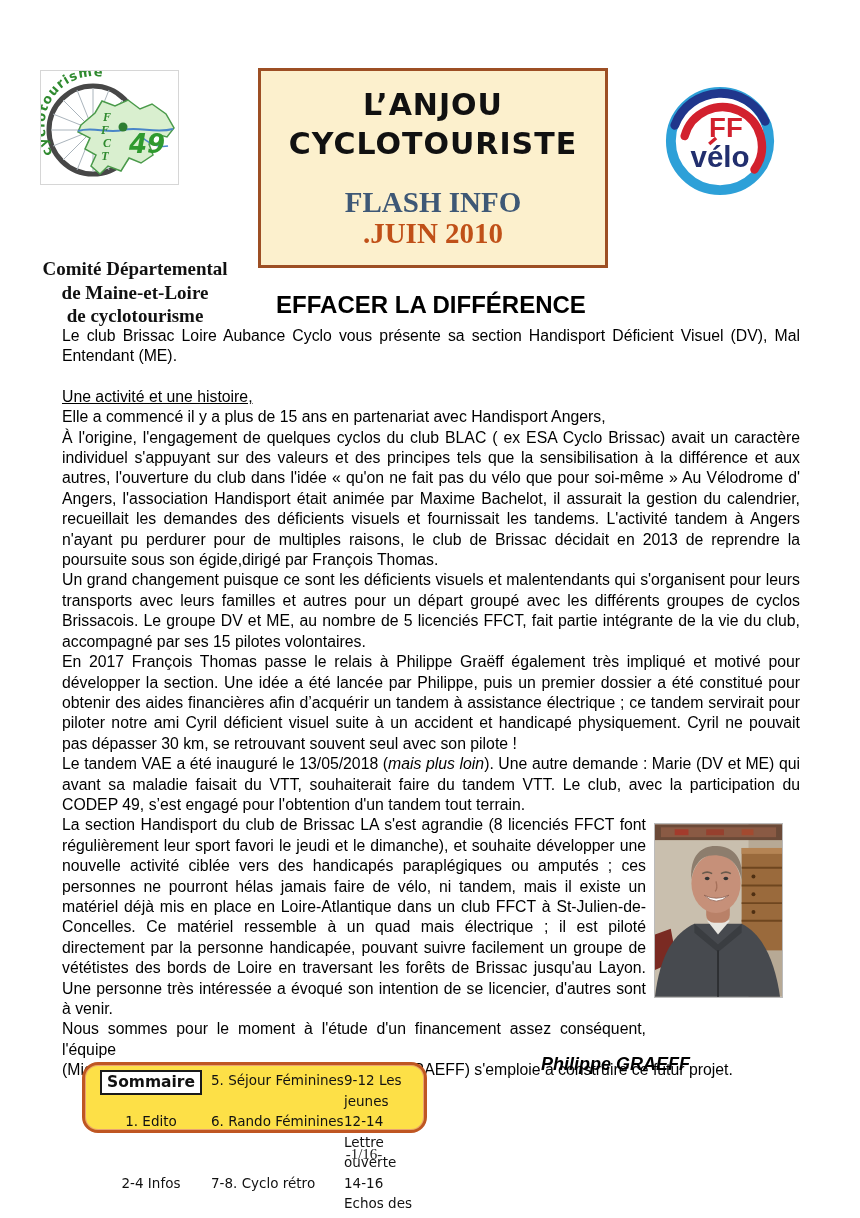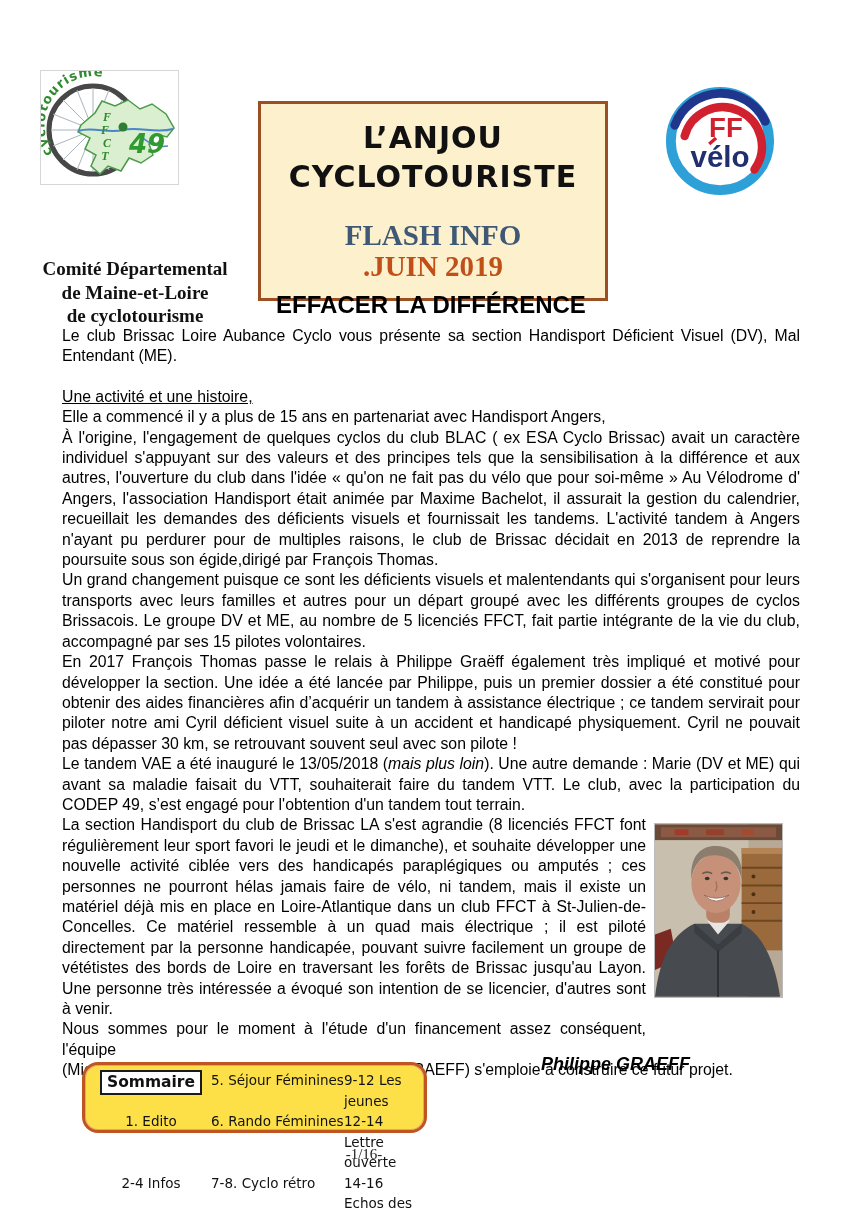--- a/index.html
+++ b/index.html
@@ -5,21 +5,21 @@
   html,body{margin:0;padding:0;background:#ffffff;}
   .page{position:relative;width:860px;height:1218px;background:#ffffff;overflow:hidden;
         font-family:"Liberation Sans",sans-serif;color:#1a1a1a;}
 
   
   .ffct-logo{position:absolute;left:40px;top:70px;width:137px;height:113px;
              background:#ffffff;border:1px solid #d6d6d6;}
   .committee{position:absolute;left:30px;top:221px;width:210px;text-align:center;
              font-family:"Liberation Serif",serif;font-weight:bold;font-size:19px;line-height:23.5px;color:#111;margin-top:36px;}
   .title-box{position:absolute;left:258px;top:68px;width:350px;height:200px;box-sizing:border-box;
-             background:#fcf0cd;border:3px solid #9d4f24;text-align:center;margin-top:33px;}
+             background:#fcf0cd;border:3px solid #9d4f24;text-align:center;}
   .title-line{font-family:"DejaVu Sans",sans-serif;font-weight:bold;font-size:30px;line-height:39px;
               letter-spacing:1px;color:#111;}
   .title-top{padding-top:14px;}
   .flash{margin-top:24px;font-family:"Liberation Serif",serif;font-weight:bold;font-size:29px;line-height:31px;color:#3e5876;}
   .issue{font-family:"Liberation Serif",serif;font-weight:bold;font-size:29px;line-height:31px;color:#c05018;}
   .ffvelo{position:absolute;left:663px;top:82px;width:118px;height:118px;}
 
   
   .main{position:absolute;left:62px;top:291px;width:738px;}
   .headline{font-size:24px;line-height:28px;font-weight:bold;text-align:center;margin:0 0 7px 0;color:#000;}
@@ -101,21 +101,21 @@
   <div class="committee">
     <div>Comité Départemental</div>
     <div>de Maine-et-Loire</div>
     <div>de cyclotourisme</div>
   </div>
 
   <div class="title-box">
     <div class="title-line title-top">L’ANJOU</div>
     <div class="title-line">CYCLOTOURISTE</div>
     <div class="flash">FLASH INFO</div>
-    <div class="issue">.JUIN 2019</div>
+    <div class="issue">.JUIN 2010</div>
   </div>
 
   <div class="ffvelo">
     <svg width="118" height="118" viewBox="0 0 120 120">
       <circle cx="58" cy="60" r="50" fill="none" stroke="#2da0d8" stroke-width="10"></circle>
       <path d="M 12 44 A 50 50 0 0 1 104 40" fill="none" stroke="#20368c" stroke-width="9" stroke-linecap="round"></path>
       <path d="M 22 55 A 40 40 0 1 1 93 89" fill="none" stroke="#d2212e" stroke-width="8.5" stroke-linecap="round"></path>
       <text x="64" y="56" text-anchor="middle" font-family="Liberation Sans, sans-serif" font-weight="bold" font-size="28" fill="#d2212e">FF</text>
       <text x="58" y="86" text-anchor="middle" font-family="Liberation Sans, sans-serif" font-weight="bold" font-size="30" fill="#222f6e">vélo</text>
       <path d="M 47 63 L 54 57" stroke="#d2212e" stroke-width="3.5"></path>

